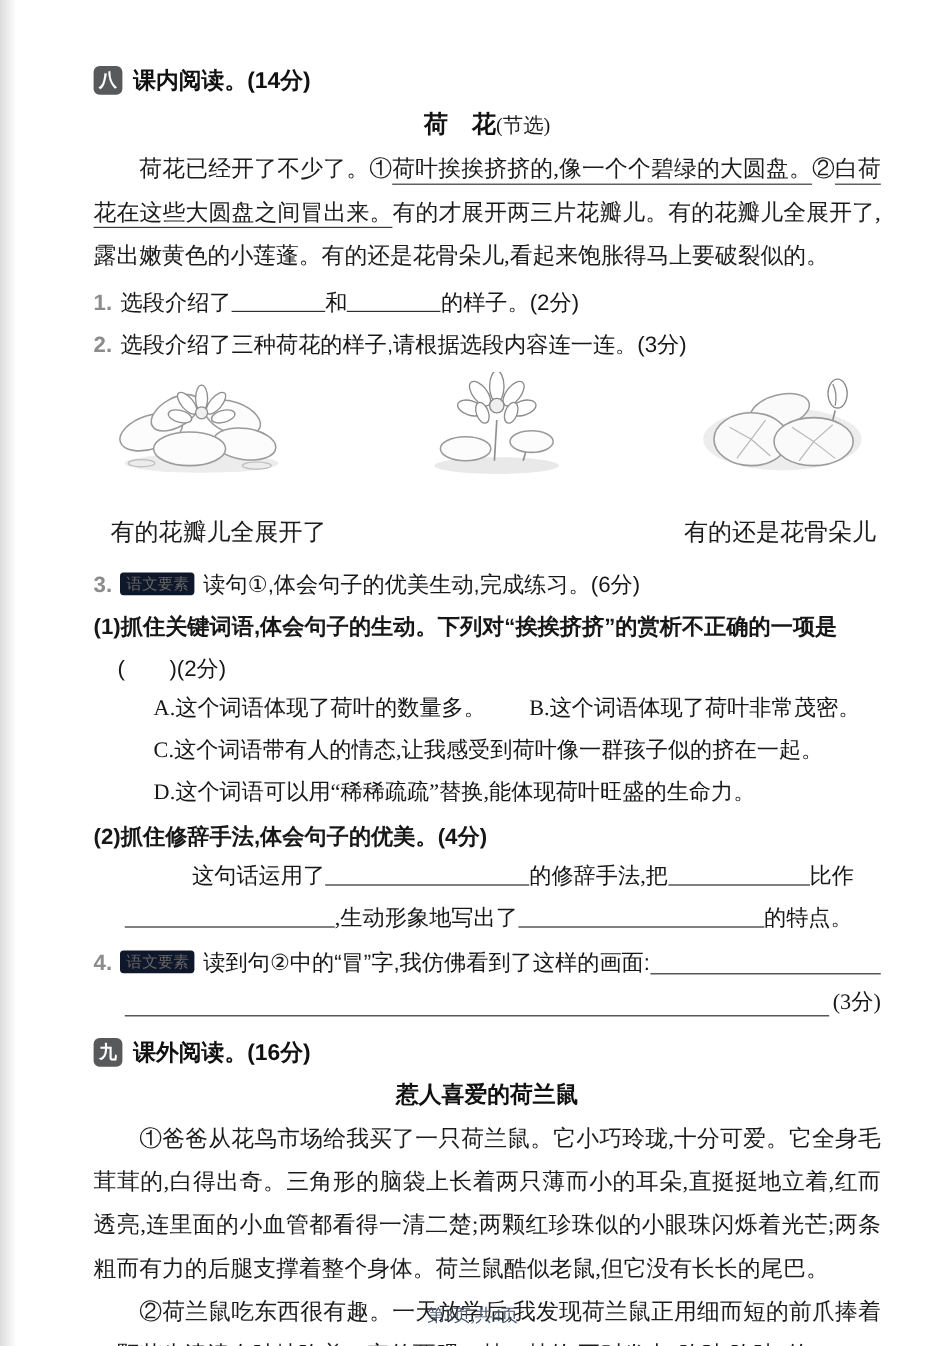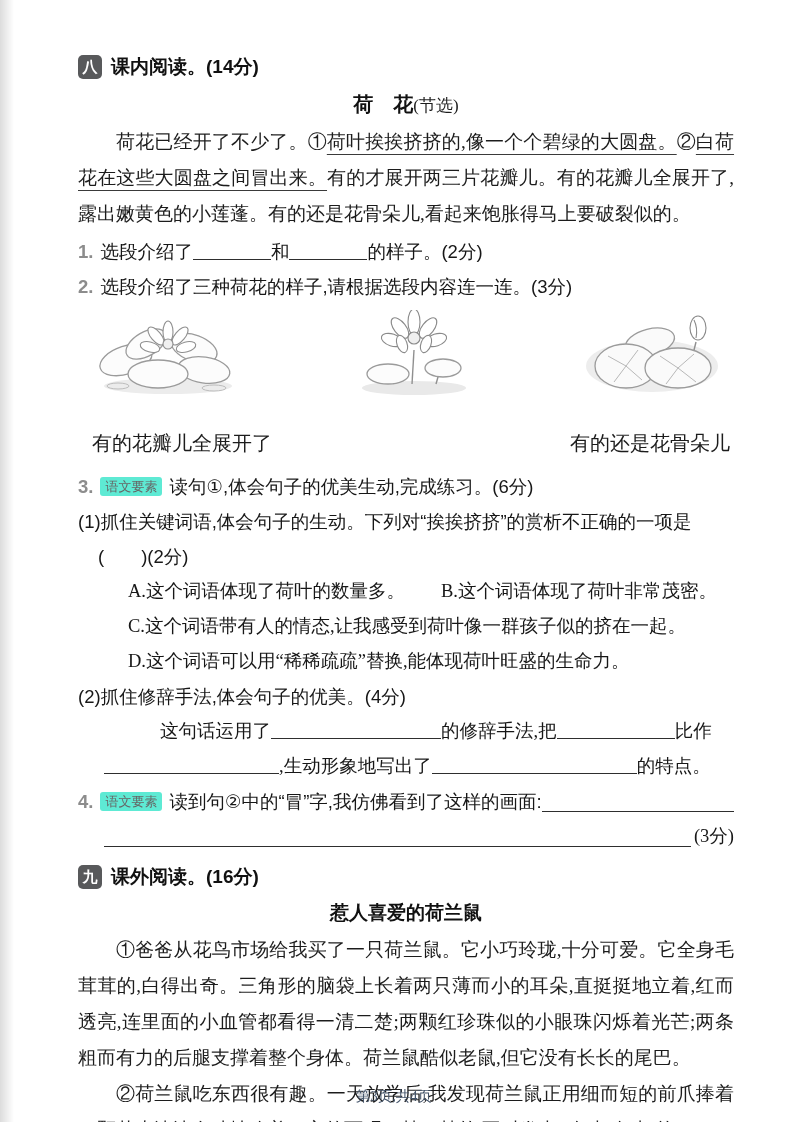--- a/index.html
+++ b/index.html
@@ -29,34 +29,34 @@
   .pt-main { font-family:"Liberation Sans",sans-serif; font-weight:bold; font-size:20px; color:#111; }
   .pt-note { font-size:17px; color:#1c1c1c; }
 
   .passage { font-size:19px; line-height:36px; text-align:justify; margin:2px 0 2px 0; }
   .indent { text-indent:2em; }
   .ul { text-decoration:underline; text-underline-offset:6px; text-decoration-thickness:1px; text-decoration-color:#3a3a3a; }
 
   .q { font-size:18.5px; line-height:35px; color:#171717; }
   .q-num { color:#8c8c8c; font-weight:bold; font-family:"Liberation Sans",sans-serif; margin-right:7px; }
   .tag {
-    display:inline-block; background:#5eead4; color:#666; font-size:13px; line-height:19px;
+    display:inline-block; background:#0f172a; color:#666; font-size:13px; line-height:19px;
     padding:0 5px; border-radius:3px; margin-right:7px; position:relative; top:-2px;
     font-family:"Liberation Sans",sans-serif;
   }
 
   .blank { display:inline-block; border-bottom:1.3px solid #2e2e2e; height:17px; vertical-align:-2px; }
   .w78 { width:78px; } .w170 { width:170px; } .w118 { width:118px; }
   .w175 { width:175px; } .w205 { width:205px; }
 
   .match-figs { display:flex; justify-content:space-between; align-items:flex-end; margin:6px 6px 0 6px; }
   .match-figs .cell { flex:0 0 auto; display:flex; justify-content:center; }
   .match-labels { display:flex; justify-content:space-between; margin:34px 4px 0 14px; font-size:20px; color:#1c1c1c; }
 
-  .sub { margin:0; }
+  .sub { margin:0;font-weight:bold; }
   .sub-indent { margin-left:20px; }
   .options { margin-left:50px; }
   .opt-row { display:flex; gap:36px; }
   .fill1 { margin-left:82px;font-family:Liberation Serif, serif; }
   .fill2 { margin-left:26px; }
 
   .q4-line1 { display:flex; align-items:flex-end; }
   .blank-grow { flex:1 1 auto; border-bottom:1.3px solid #2e2e2e; height:1px; margin-bottom:7px; min-width:40px; }
   .q4-line2 { display:flex; align-items:flex-end; margin-left:26px; }
   .q4-score { flex:0 0 auto; margin-left:3px; }

